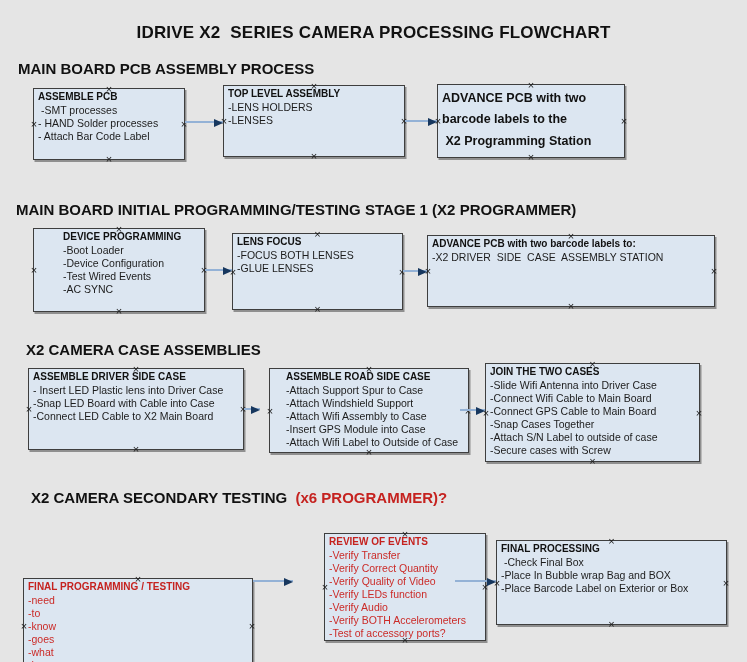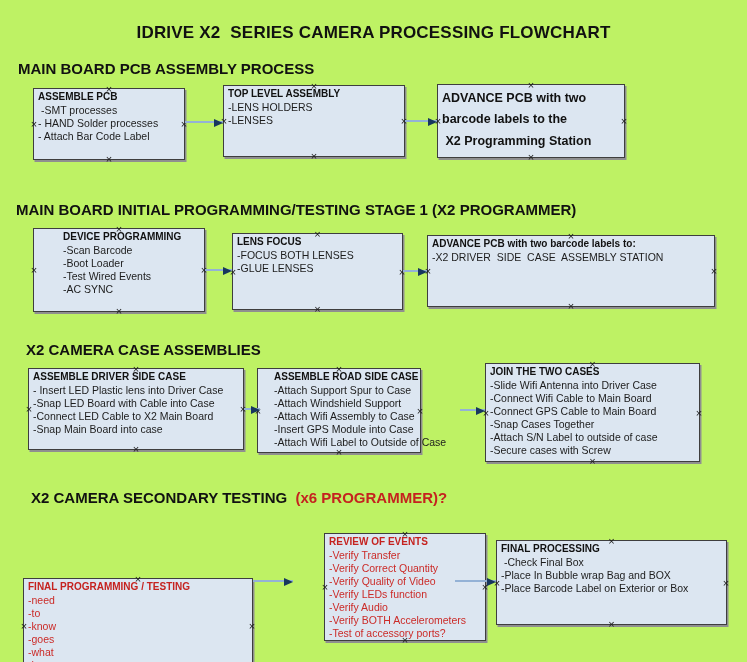--- a/index.html
+++ b/index.html
@@ -1,17 +1,17 @@
 <!DOCTYPE html>
 <html><head>
 <meta charset="utf-8">
 <style>
   html,body { margin:0; padding:0; background:#ffffff; }
   .canvas {
-    position:relative; width:747px; height:662px; background:#bef264;
+    position:relative; width:747px; height:662px; background:#e5e5e5;
     font-family:"Liberation Sans", sans-serif; overflow:hidden;
   }
   .page-title {
     position:absolute; left:0; top:23px; width:747px; text-align:center;
     font-size:17px; font-weight:bold; color:#111; white-space:pre; letter-spacing:0.2px;
   }
   .section-heading {
     position:absolute; font-size:15px; font-weight:bold; color:#111; white-space:pre;
   }
   .section-heading .red-part { color:#c5221f; }
@@ -90,22 +90,22 @@
       <span class="arrow-head"></span>
     </div>
   <div class="arrow" style="left:405px; top:120px; width:32px;">
       <span class="arrow-head"></span>
     </div>
 
   <div class="section-heading" style="left:16px; top:201px;">MAIN BOARD INITIAL PROGRAMMING/TESTING STAGE 1 (X2 PROGRAMMER)</div>
 
   <div class="box" style="left:33px; top:228px; width:172px; height:84px;padding-left:29px;">
     <div class="box-title">DEVICE PROGRAMMING</div>
-    <div class="box-item">-Scan Barcode</div>
     <div class="box-item">-Boot Loader</div>
+    <div class="box-item">-Device Configuration</div>
     <div class="box-item">-Test Wired Events</div>
     <div class="box-item">-AC SYNC</div>
   <span class="cp cp-t">×</span>
       <span class="cp cp-b">×</span>
       <span class="cp cp-l">×</span>
       <span class="cp cp-r">×</span>
     </div>
 
   <div class="box" style="left:232px; top:233px; width:171px; height:77px;">
     <div class="box-title">LENS FOCUS</div>
@@ -133,28 +133,27 @@
       <span class="arrow-head"></span>
     </div>
 
   <div class="section-heading" style="left:26px; top:341px;">X2 CAMERA CASE ASSEMBLIES</div>
 
   <div class="box" style="left:28px; top:368px; width:216px; height:82px;">
     <div class="box-title">ASSEMBLE DRIVER SIDE CASE</div>
     <div class="box-item">- Insert LED Plastic lens into Driver Case</div>
     <div class="box-item">-Snap LED Board with Cable into Case</div>
     <div class="box-item">-Connect LED Cable to X2 Main Board</div>
-    <div class="box-item">-Snap Main Board into case</div>
-  <span class="cp cp-t">×</span>
-      <span class="cp cp-b">×</span>
-      <span class="cp cp-l">×</span>
-      <span class="cp cp-r">×</span>
-    </div>
-
-  <div class="box" style="left:257px; top:368px; width:164px; height:85px;padding-left:16px;">
+  <span class="cp cp-t">×</span>
+      <span class="cp cp-b">×</span>
+      <span class="cp cp-l">×</span>
+      <span class="cp cp-r">×</span>
+    </div>
+
+  <div class="box" style="left:269px; top:368px; width:200px; height:85px;padding-left:16px;">
     <div class="box-title">ASSEMBLE ROAD SIDE CASE</div>
     <div class="box-item">-Attach Support Spur to Case</div>
     <div class="box-item">-Attach Windshield Support</div>
     <div class="box-item">-Attach Wifi Assembly to Case</div>
     <div class="box-item">-Insert GPS Module into Case</div>
     <div class="box-item">-Attach Wifi Label to Outside of Case</div>
   <span class="cp cp-t">×</span>
       <span class="cp cp-b">×</span>
       <span class="cp cp-l">×</span>
       <span class="cp cp-r">×</span>

